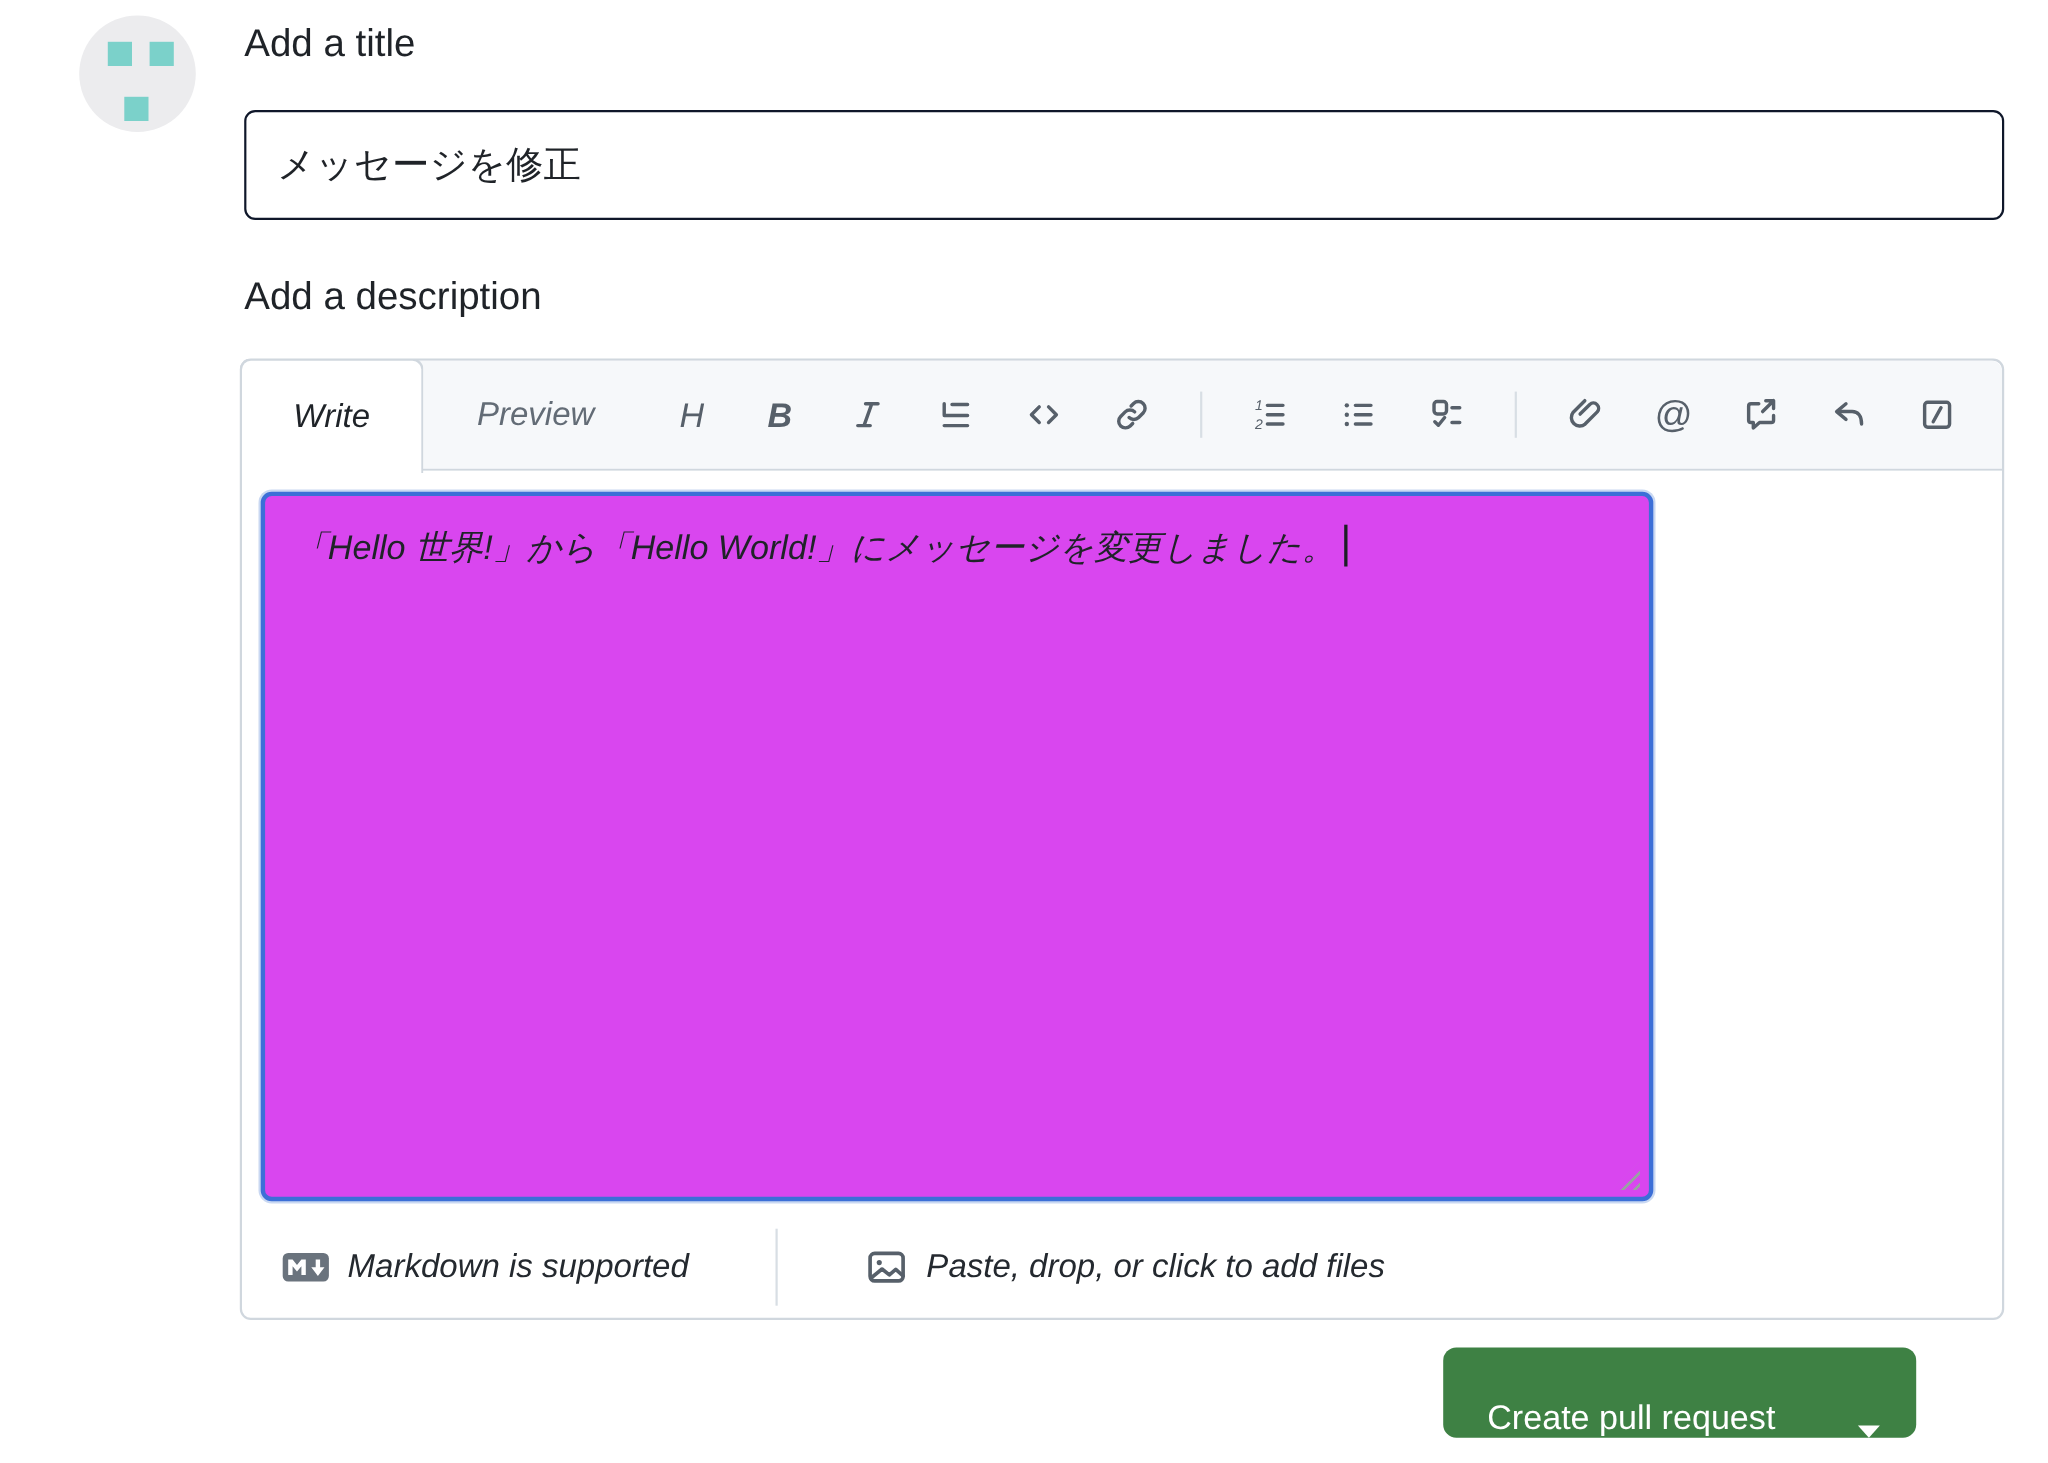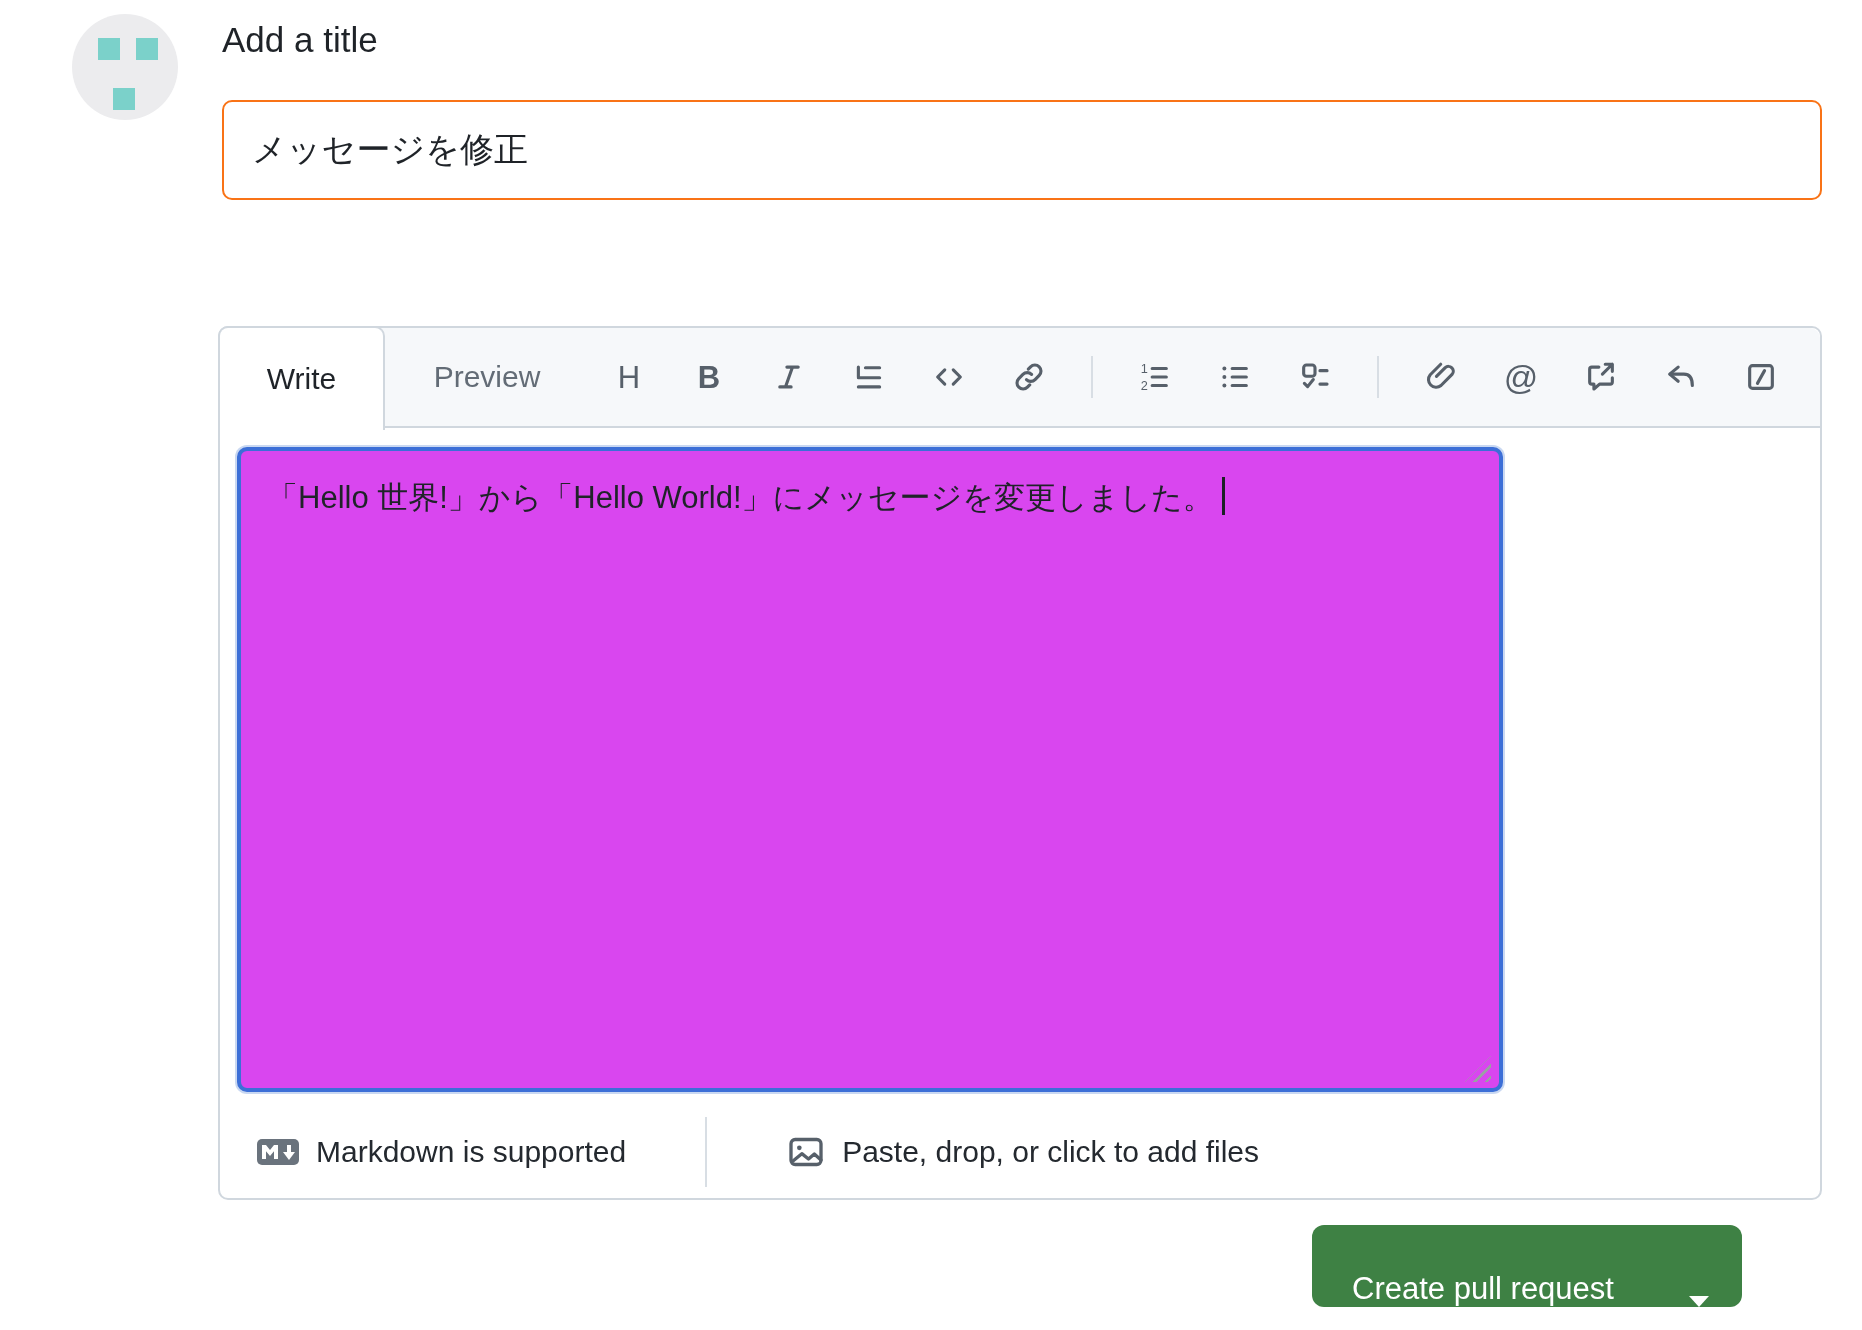--- a/index.html
+++ b/index.html
@@ -12,27 +12,27 @@
             border-radius:50%; background:#ececee; overflow:hidden; }
   .avatar .sq { position:absolute; width:22px; height:22px; background:#7bd1ca; }
   .sq1 { left:26px; top:24px; } .sq2 { left:64px; top:24px; } .sq3 { left:41px; top:74px; }
 
   
   .h-label { position:absolute; left:222px; font-size:35px; font-weight:normal; color:#1f2328; }
   .h-title { top:20px; } .h-desc { top:250px; }
 
   
   .title-input { position:absolute; left:222px; top:100px; width:1600px; height:100px;
-                 border:2px solid #f97316; border-radius:10px; background:#fff;
+                 border:2px solid #0f172a; border-radius:10px; background:#fff;
                  font-size:34px; color:#1f2328; padding:0 28px; outline:none;
                  font-family:"Liberation Sans","DejaVu Sans",sans-serif; }
 
   
   .desc-box { position:absolute; left:218px; top:326px; width:1604px; height:874px;
-              border:2px solid #d0d7de; border-radius:10px; background:#fff; }
+              border:2px solid #d0d7de; border-radius:10px; background:#fff;font-style:italic; }
   .tab-strip { position:relative; height:100px; background:#f6f8fa;
                border-bottom:2px solid #d0d7de; border-radius:10px 10px 0 0;
                display:flex; align-items:center; }
   .tab-write { position:absolute; left:-2px; top:-2px; width:167px; height:104px;
                background:#fff; border:2px solid #d0d7de; border-bottom:none;
                border-radius:10px 10px 0 0; display:flex; align-items:center; justify-content:center;
                font-size:30px; color:#1f2328; z-index:2; cursor:pointer; }
   .tab-preview { margin-left:167px; width:200px; height:124px; display:flex;
                  align-items:center; justify-content:center; font-size:30px; color:#636c76; cursor:pointer; }
   .toolbar { display:flex; align-items:center; gap:44px; margin-left:24px; flex:1; padding-right:40px; }
@@ -78,20 +78,21 @@
 
   <div class="avatar">
     <div class="sq sq1"></div>
     <div class="sq sq2"></div>
     <div class="sq sq3"></div>
   </div>
 
   <div class="h-label h-title">Add a title</div>
   <input class="title-input" type="text" value="メッセージを修正" style="">
 
+  <div class="h-label h-desc">Add a description</div>
 
   <div class="desc-box">
     <div class="tab-strip">
       <div class="tab-write">
         <span>Write</span>
       </div>
       <div class="tab-preview">
         <span>Preview</span>
       </div>
 

